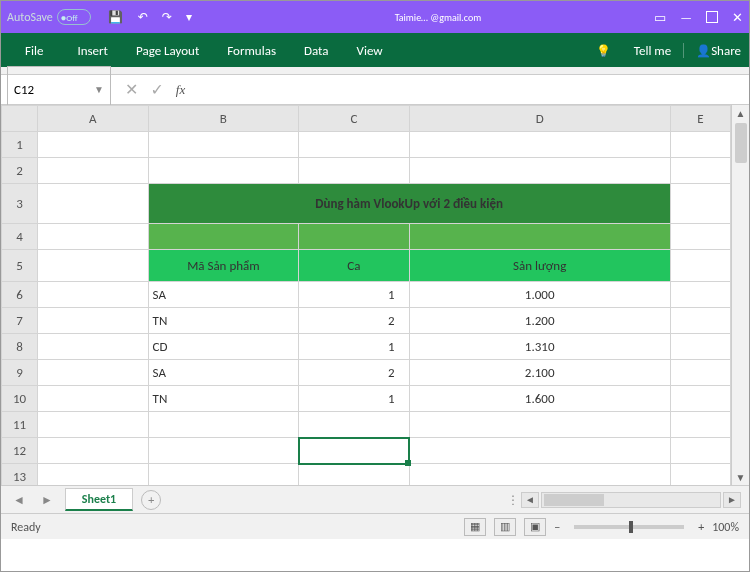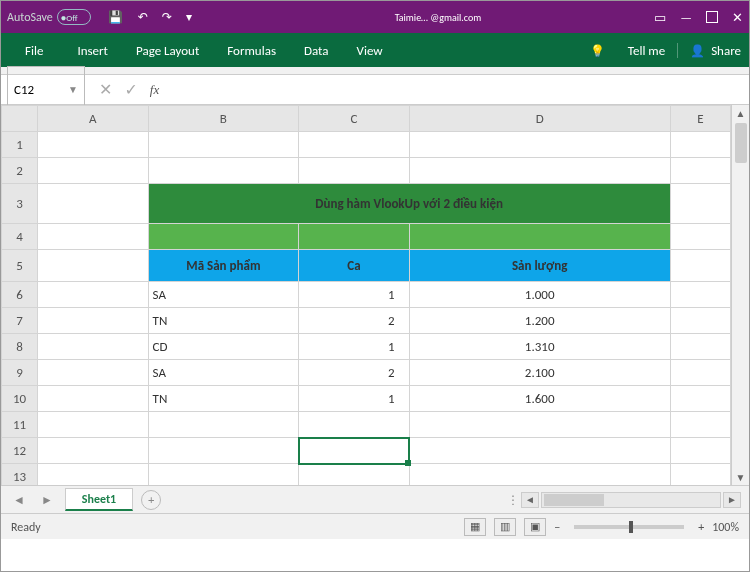--- a/index.html
+++ b/index.html
@@ -1,63 +1,63 @@
 <!DOCTYPE html>
 <html><head>
 <meta charset="utf-8">
 <style>
   * { box-sizing: border-box; margin: 0; padding: 0; font-family: "Segoe UI", Calibri, Arial, sans-serif; }
   body { background: #fff; width: 750px; height: 572px; overflow: hidden; border:1px solid #999;}
   
   
-  .titlebar { background: #701a75; height: 32px; display: flex; align-items: center; color: #d0e8db; font-size: 12px; padding: 4px 6px; }
+  .titlebar { background: #8b5cf6; height: 32px; display: flex; align-items: center; color: #d0e8db; font-size: 12px; padding: 4px 6px; }
   .autosave { display:flex; align-items:center; gap:4px; margin-right:10px; opacity:.9;}
   .autosave .toggle { width:34px;height:16px;border:1px solid #9cc;border-radius:9px;display:inline-flex;align-items:center;padding:0 3px;color:#cfe;font-size:9px;}
   .qat { display:flex; gap:14px; align-items:center; margin-left:8px;}
   .qat span { color:#fff; }
   .titlebar .doc { flex:1; text-align:center; color:#fff; font-size:10px; padding-left: 30px;}
   .winctrl { display:flex; gap:14px; align-items:center; margin-left:auto;}
   .winctrl span { color:#fff; font-size:13px; }
   .winbox { width:12px;height:12px;border:1.5px solid #fff;display:inline-block;}
   
   
   .ribbon { background:#0a6b3f; height:34px; display:flex; align-items:center; color:#fff; font-size:13px; padding: 0 8px 0 4px;}
   .ribbon .tab { padding: 8px 14px; cursor:pointer;}
   .ribbon .tab.file{ padding-left:20px; padding-right:20px;}
   .ribbon .spacer{flex:1;}
   .ribbon .tell{display:flex;align-items:center;gap:22px;}
-  .ribbon .share{display:flex;align-items:center;gap:6px;margin-left:12px;border-left:1px solid rgba(255,255,255,.3);padding-left:12px;}
+  .ribbon .share{display:flex;align-items:center;margin-left:12px;border-left:1px solid rgba(255,255,255,.3);padding-left:12px;}
   .bulb::before{content:"\1F4A1"; font-size:12px; color:#fff;}
   .person::before{content:"\1F464"; font-size:12px;color:#fff;}
   .ribbonspace{background:#f1f1f1;height:8px;border-bottom:1px solid #ccc;}
   
   
   .fbar { display:flex; align-items:center; height:30px; border-bottom:1px solid #ccc; background:#fff;}
-  .namebox { width:78px; border:1px solid #bbb; margin:18px 6px; padding:15px 6px; font-size:13px; display:flex; align-items:center; justify-content:space-between;}
+  .namebox { width:104px; border:1px solid #bbb; margin:18px 6px; padding:15px 6px; font-size:13px; display:flex; align-items:center; justify-content:space-between;}
   .namebox .dd{color:#888;font-size:10px;}
   .fx-controls{display:flex;align-items:center;gap:12px;color:#aaa;margin:0 8px;}
   .fx-controls .fx{font-style:italic;font-family:Georgia,serif;font-size:13px;color:#555;}
   .formula{flex:1;}
   
   
   .gridwrap{position:relative; height:380px; background:#fff; display:flex;}
   .grid{flex:1;overflow:hidden;position:relative;}
   
   table.sheet{border-collapse:collapse; width:100%; table-layout:fixed;}
   table.sheet th, table.sheet td{border:1px solid #d4d4d4; height:26px; font-size:13px; color:#333; padding:0 4px;}
   table.sheet th{background:#e6e6e6; font-weight:normal; color:#555; text-align:center;}
   table.sheet th.corner{background:#e6e6e6;}
   table.sheet .rowhdr{background:#e6e6e6;text-align:center;width:36px;color:#555;}
   
   .colA{width:110px;} .colB{width:150px;} .colC{width:110px;} .colD{width:260px;} .colE{width:60px;}
   
   
   td.title-merge{background:#2e8b3c; color:#fff; font-weight:bold; font-size:18px; text-align:center; border:1px solid #555;}
   td.greenrow{background:#57b34d;border:1px solid #555;}
-  td.hdrcell{background:#0ea5e9; color:#1b3a12; font-weight:bold; text-align:center;border:1px solid #555;}
+  td.hdrcell{background:#22c55e; color:#1b3a12; font-weight:normal; text-align:center;border:1px solid #555;}
   td.datacell{border:1px solid #555; background:#fff;}
   td.datacell.center{text-align:center;}
   td.datacell.right{text-align:right;padding-right:14px;}
   td.emptybord{border:1px solid #555;background:#fff;}
   
   
   td.activecell{border:2px solid #1a7f4a !important; position:relative;}
   td.activecell::after{content:"";position:absolute;right:-3px;bottom:-3px;width:6px;height:6px;background:#1a7f4a;}
   th.active{background:#cfe6d8;}
   

